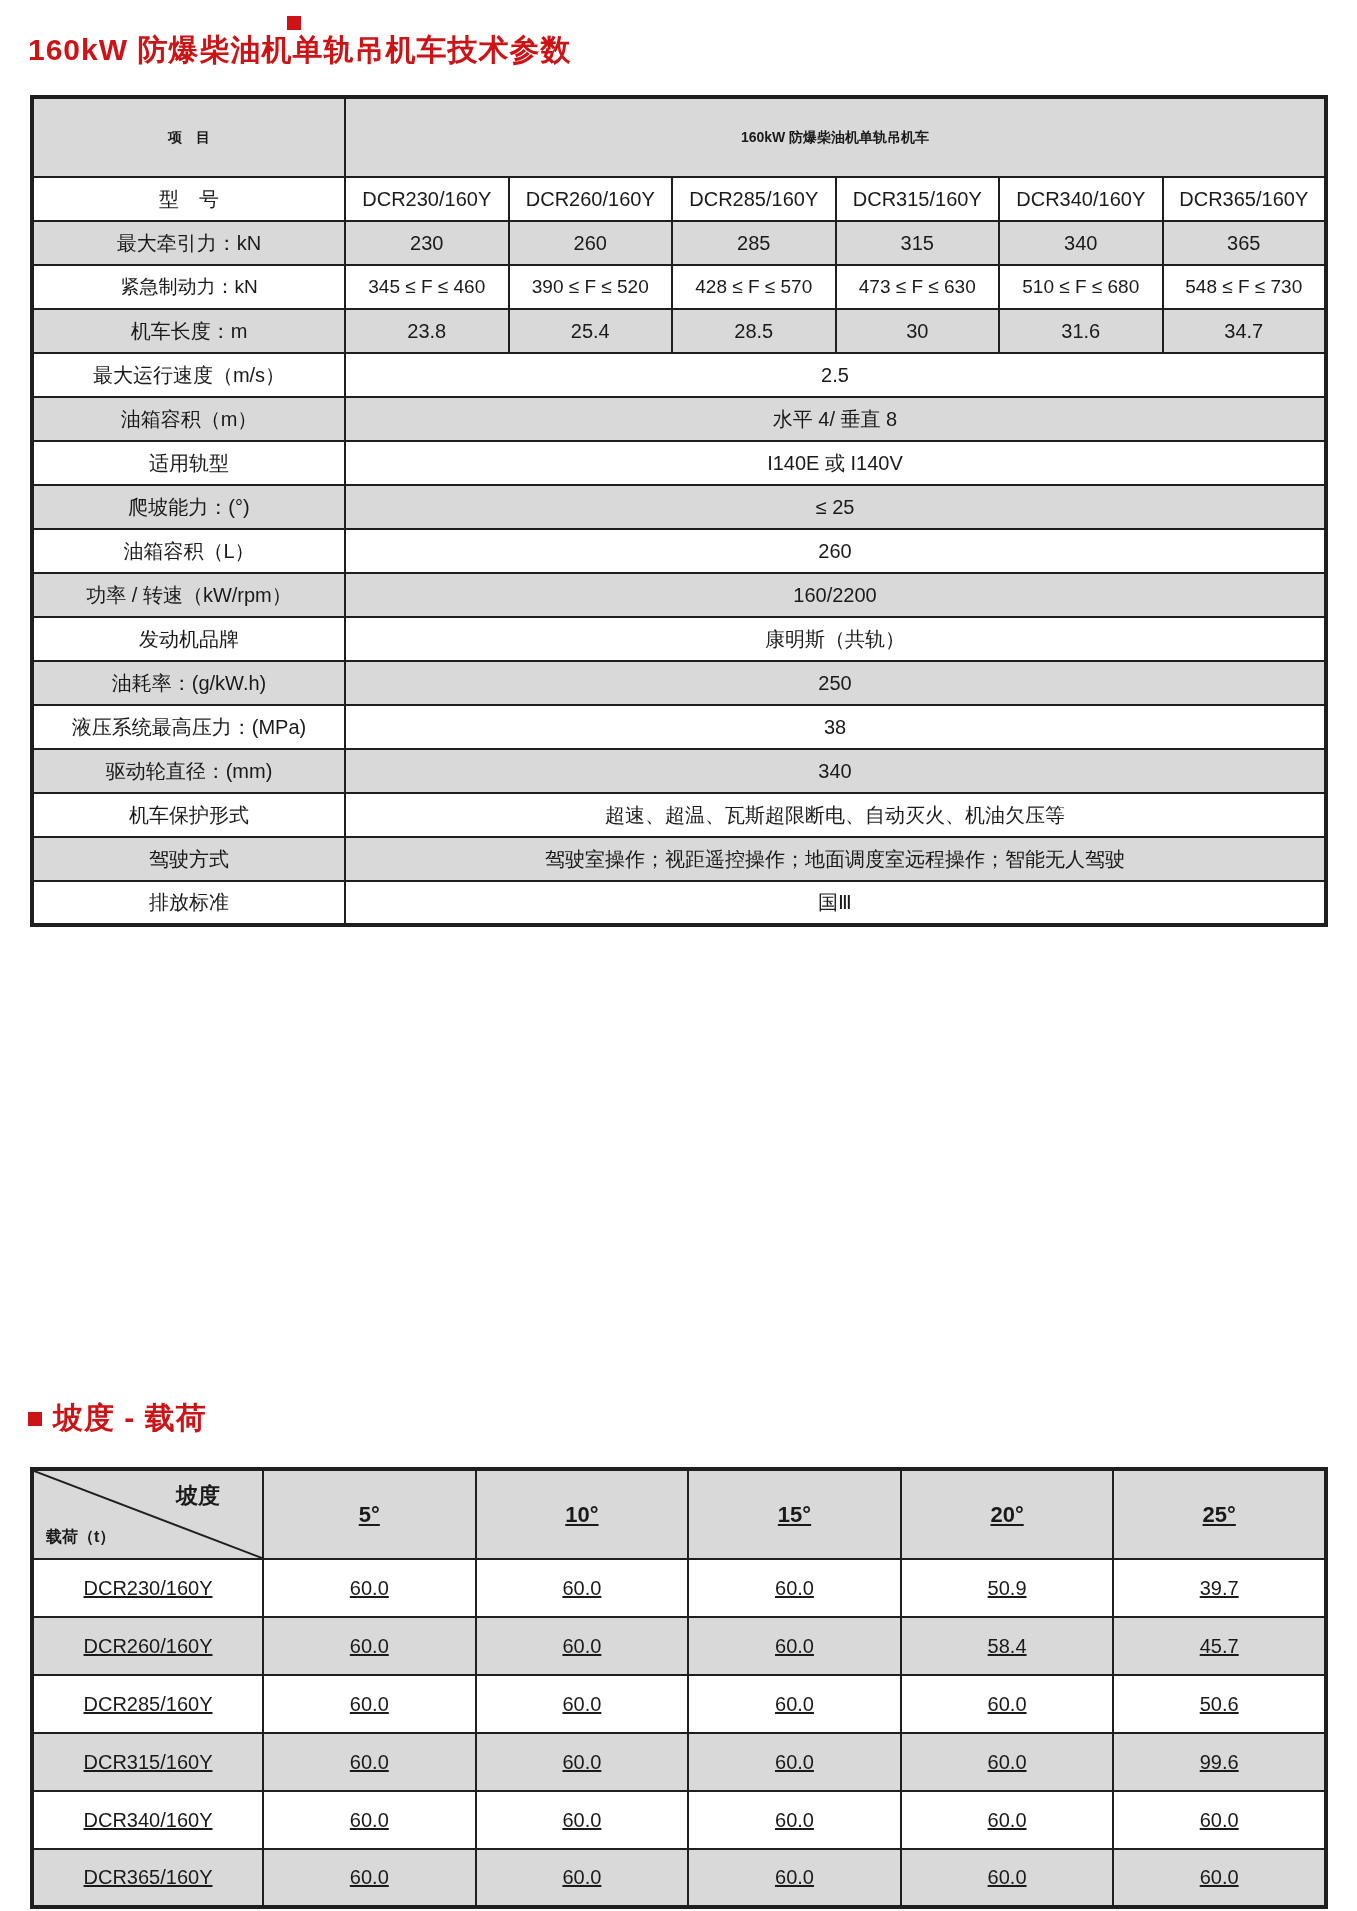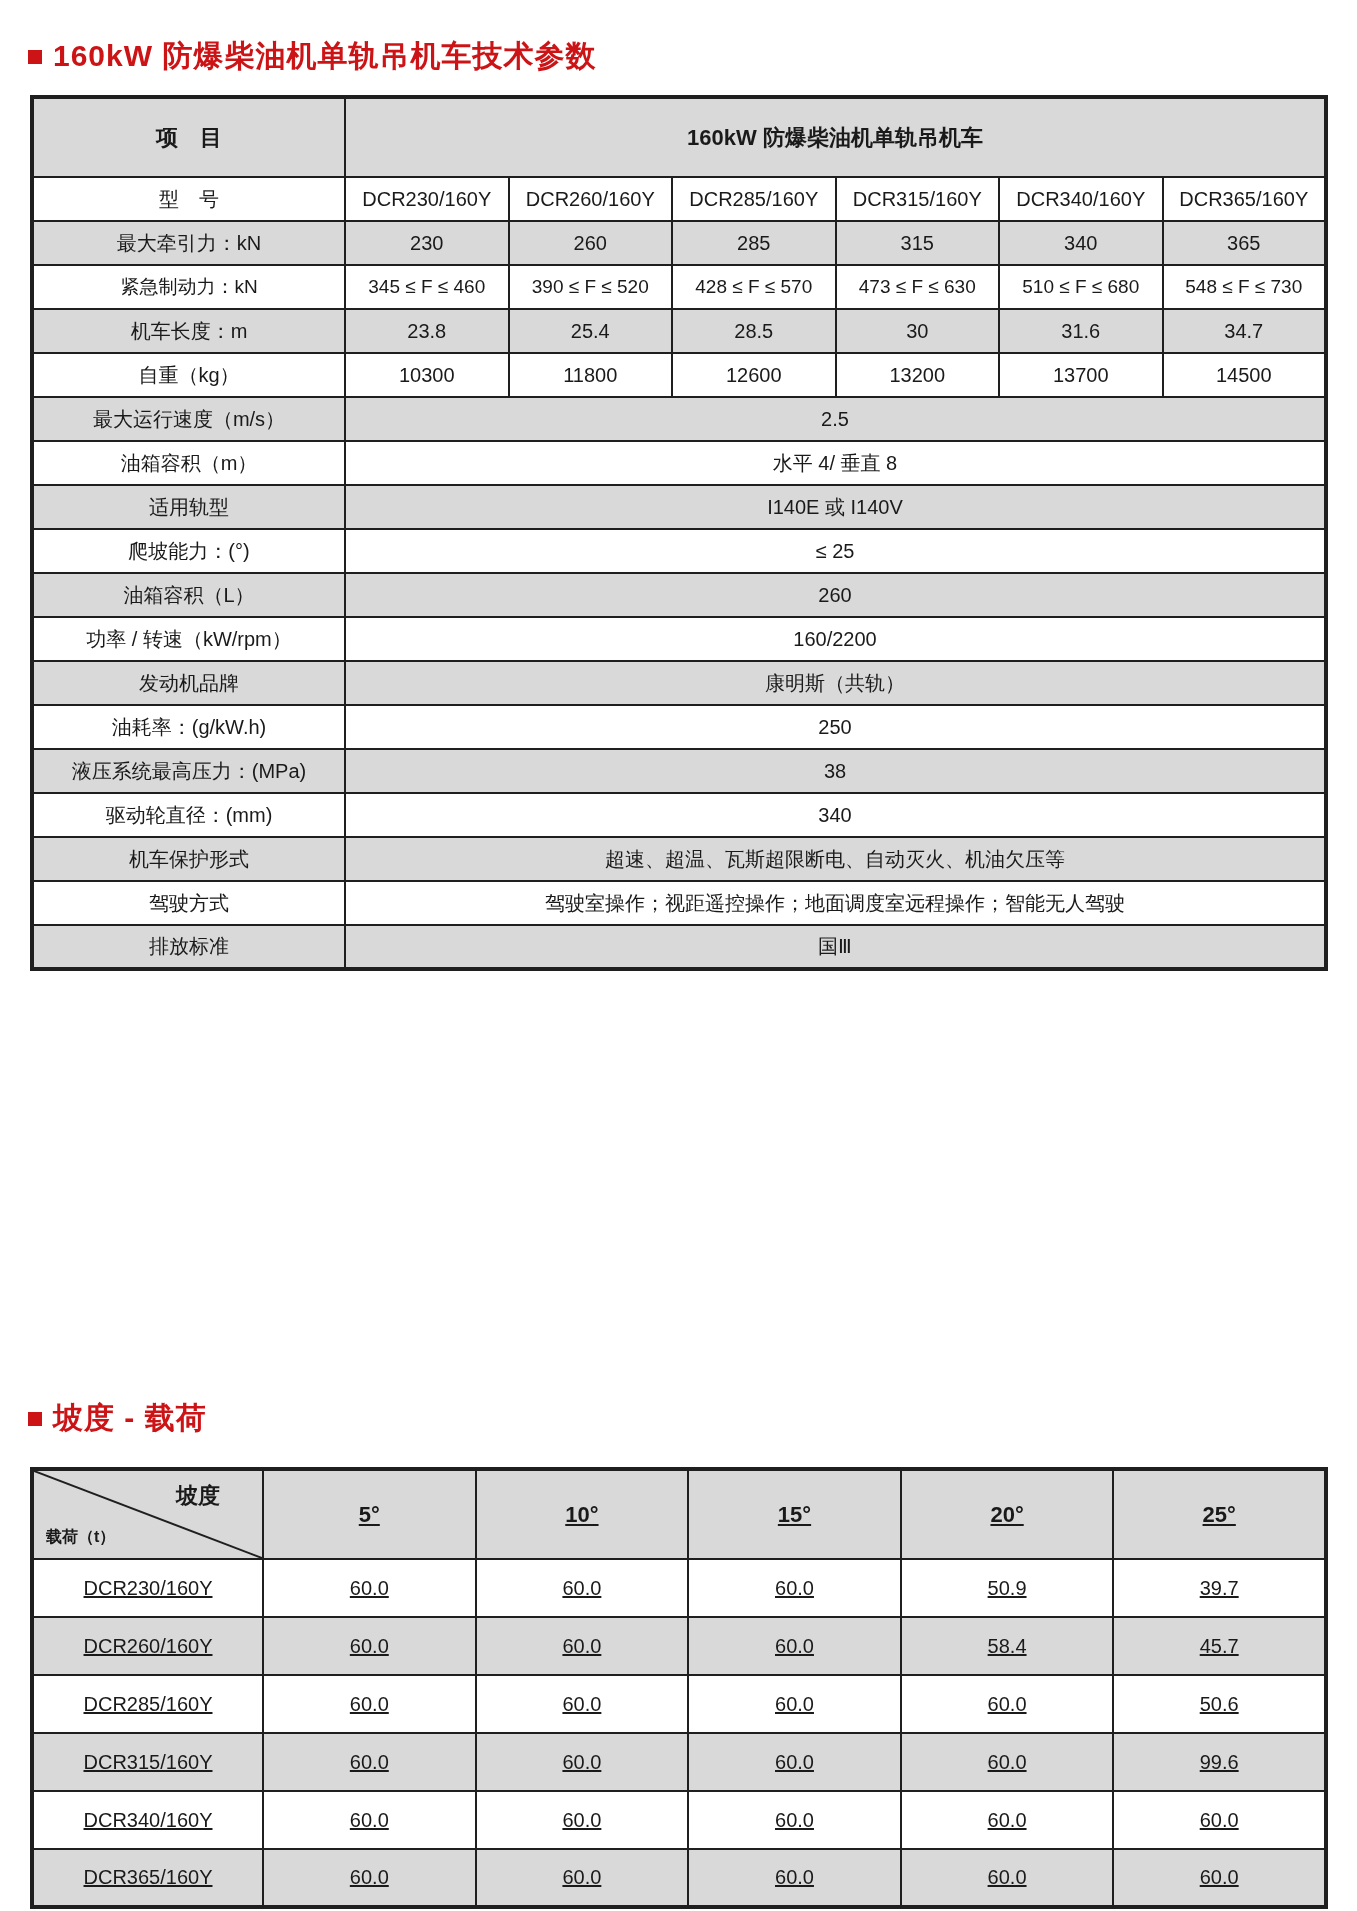--- a/index.html
+++ b/index.html
@@ -10,34 +10,34 @@
   }
   *{box-sizing:border-box;}
   html,body{margin:0;padding:0;background:#ffffff;}
   body{font-family:"Liberation Sans","DejaVu Sans",sans-serif;color:var(--text-color);}
   .page{position:relative;width:1357px;height:1911px;background:#ffffff;overflow:hidden;}
 
   .section-title{position:absolute;left:28px;display:flex;align-items:center;
     color:var(--accent-red);font-size:30px;font-weight:bold;letter-spacing:1px;white-space:nowrap;}
   .section-title .bullet{display:inline-block;width:14px;height:14px;background:var(--accent-red);
     margin-right:11px;flex:0 0 auto;}
-  #title-specs{top:36px;}
+  #title-specs{top:16px;flex-direction:column;}
   #title-slope{top:1398px;}
 
   table{border-collapse:collapse;table-layout:fixed;position:absolute;left:30px;width:1298px;
     font-size:20px;text-align:center;}
   th,td{border:2px solid var(--line-color);vertical-align:middle;padding:2px 4px;
     overflow:hidden;white-space:nowrap;}
   table{border:4px solid var(--line-color);}
 
   
   #spec-table{top:95px;}
   #spec-table thead tr{height:80px;}
   #spec-table tbody tr{height:44px;}
-  #spec-table th{background:var(--row-grey);font-size:22px;font-weight:bold;}
+  #spec-table th{background:var(--row-grey);font-size:14px;font-weight:bold;}
   #spec-table tbody tr:nth-child(even){background:var(--row-grey);}
   #spec-table .c-label{width:313px;}
   #spec-table .brake td{font-size:19px;}
 
   
   #slope-table{top:1467px;text-decoration:underline;}
   #slope-table thead tr{height:90px;}
   #slope-table tbody tr{height:58px;}
   #slope-table th{background:var(--row-grey);font-size:22px;font-weight:bold;}
   #slope-table tbody tr:nth-child(even){background:var(--row-grey);}
@@ -99,29 +99,20 @@
         <td>548 ≤ F ≤ 730</td>
       </tr>
       <tr>
         <td>机车长度：m</td>
         <td>23.8</td>
         <td>25.4</td>
         <td>28.5</td>
         <td>30</td>
         <td>31.6</td>
         <td>34.7</td>
-      </tr>
-      <tr>
-        <td>自重（kg）</td>
-        <td>10300</td>
-        <td>11800</td>
-        <td>12600</td>
-        <td>13200</td>
-        <td>13700</td>
-        <td>14500</td>
       </tr>
       <tr>
         <td>最大运行速度（m/s）</td>
         <td colspan="6">2.5</td>
       </tr>
       <tr>
         <td>油箱容积（m）</td>
         <td colspan="6">水平 4/ 垂直 8</td>
       </tr>
       <tr>

